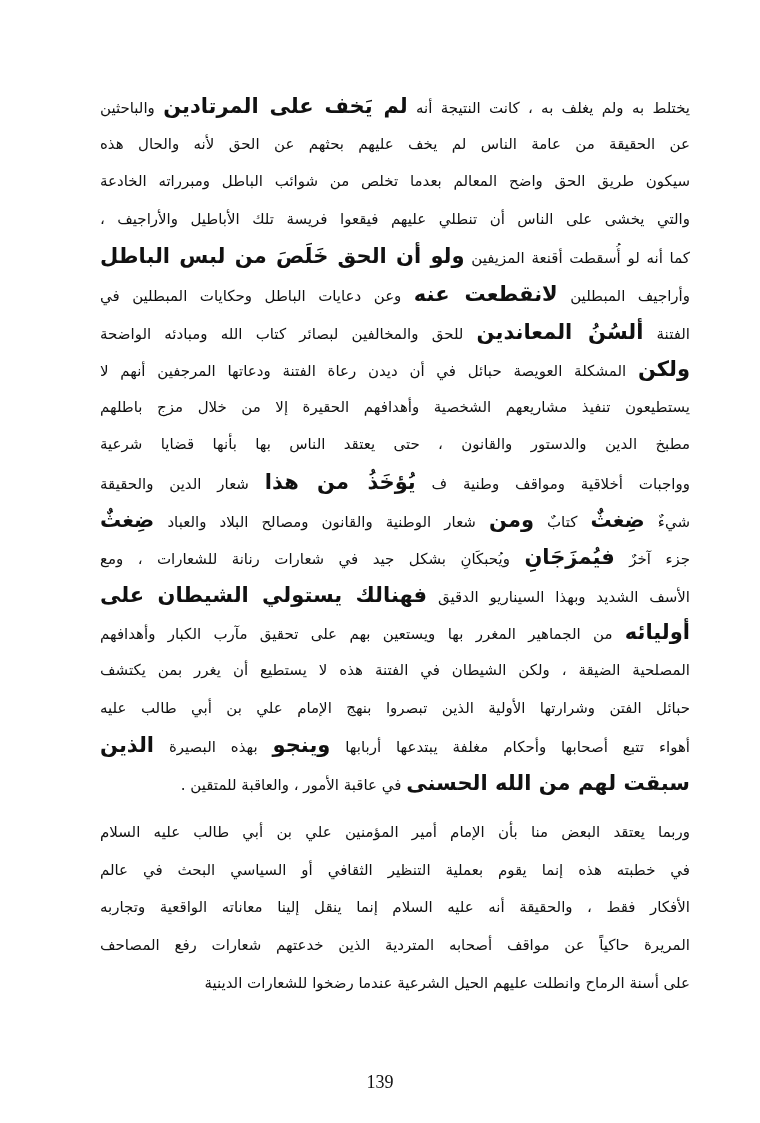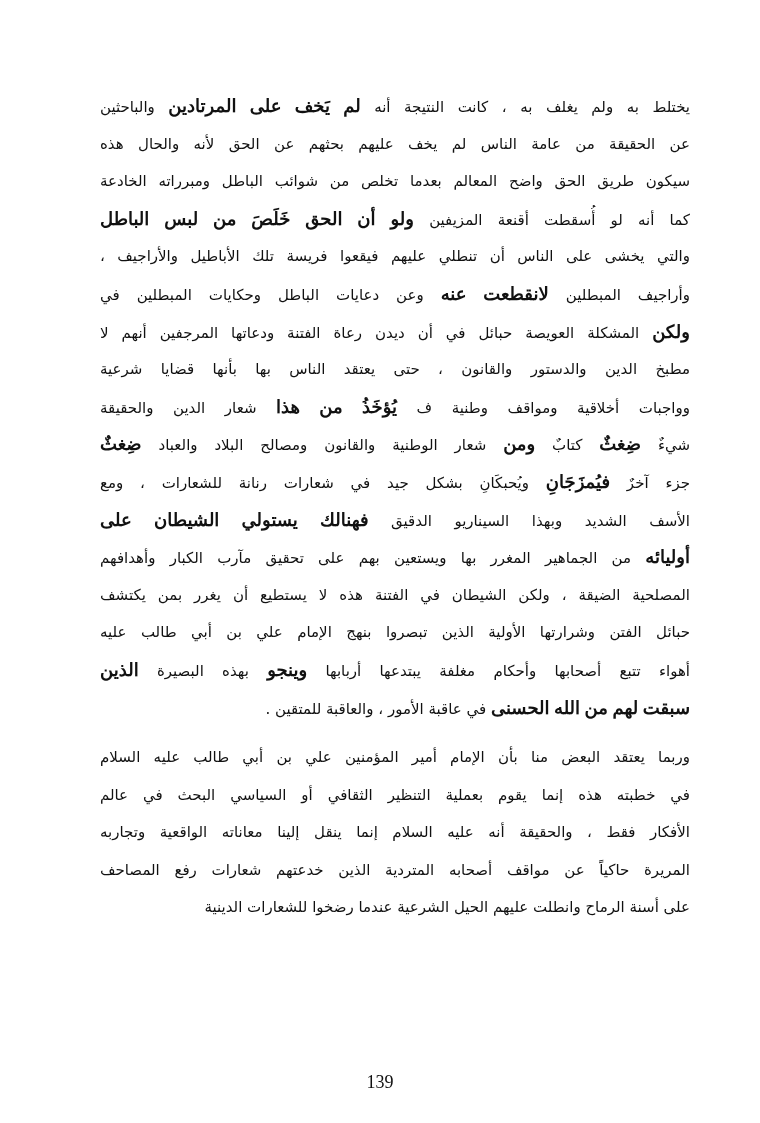--- a/index.html
+++ b/index.html
@@ -3,36 +3,38 @@
 <meta charset="utf-8">
 <style>
   html, body { margin: 0; padding: 0; background: #ffffff; }
   body { width: 760px; height: 1123px; position: relative; overflow: hidden;
          font-family: "DejaVu Sans", sans-serif; color: #111111; }
   .page { position: absolute; left: 100px; top: 88px; width: 590px; direction: rtl; }
   .line { display: block; height: 37.6px; line-height: 37.6px; font-size: 15px;
           white-space: nowrap; text-align: justify; text-align-last: justify; }
   .line.last { text-align-last: right; }
   .line.gap { margin-top: 12px; }
-  .b { font-weight: bold; font-size: 18px; font-family: Liberation Serif, serif; }
+  .b { font-weight: bold; font-size: 21px; }
   .page-number { position: absolute; top: 1072px; left: 0; width: 760px; text-align: center;
                  font-family: "Liberation Serif", serif; font-size: 18px; color: #111; }
 </style>
 </head>
 <body>
 
 <div class="page">
   <div id="para-0">
       <div class="line"><span>يختلط به ولم يغلف به ، كانت النتيجة أنه </span><span class="b">لم يَخف على المرتادين</span><span> والباحثين</span></div>
       <div class="line"><span>عن الحقيقة من عامة الناس لم يخف عليهم بحثهم عن الحق لأنه والحال هذه</span></div>
       <div class="line"><span>سيكون طريق الحق واضح المعالم بعدما تخلص من شوائب الباطل ومبرراته الخادعة</span></div>
+      <div class="line"><span>والتي يخشى على الناس أن تنطلي عليهم فيقعوا فريسة تلك الأباطيل والأراجيف ،</span></div>
       <div class="line"><span>كما أنه لو أُسقطت أقنعة المزيفين </span><span class="b">ولو أن الحق خَلَصَ من لبس الباطل</span></div>
-      <div class="line"><span>والتي يخشى على الناس أن تنطلي عليهم فيقعوا فريسة تلك الأباطيل والأراجيف ،</span></div>
       <div class="line"><span>وأراجيف المبطلين </span><span class="b">لانقطعت عنه</span><span> وعن دعايات الباطل وحكايات المبطلين في</span></div>
+      <div class="line"><span>الفتنة </span><span class="b">ألسُنُ المعاندين</span><span>  للحق والمخالفين لبصائر كتاب الله ومبادئه الواضحة</span></div>
       <div class="line"><span class="b">ولكن</span><span>  المشكلة العويصة حبائل في أن ديدن رعاة الفتنة ودعاتها المرجفين أنهم لا</span></div>
+      <div class="line"><span>يستطيعون تنفيذ مشاريعهم الشخصية وأهدافهم الحقيرة إلا من خلال مزج باطلهم</span></div>
       <div class="line"><span>مطبخ الدين والدستور والقانون ، حتى يعتقد الناس بها بأنها قضايا شرعية</span></div>
       <div class="line"><span>وواجبات أخلاقية ومواقف وطنية  ف </span><span class="b">يُؤخَذُ من هذا</span><span> شعار الدين والحقيقة</span></div>
       <div class="line"><span>شيءٌ </span><span class="b">ضِغثٌ</span><span> كتابٌ </span><span class="b">ومن</span><span>  شعار الوطنية والقانون ومصالح البلاد والعباد  </span><span class="b">ضِغثٌ</span></div>
       <div class="line"><span>جزء آخرٌ </span><span class="b">فيُمزَجَانِ</span><span>  ويُحبكَانِ بشكل جيد في شعارات رنانة للشعارات  ، ومع</span></div>
       <div class="line"><span>الأسف الشديد وبهذا السيناريو الدقيق </span><span class="b">فهنالك يستولي الشيطان على</span></div>
       <div class="line"><span class="b">أوليائه</span><span> من الجماهير المغرر بها ويستعين بهم على تحقيق مآرب الكبار وأهدافهم</span></div>
       <div class="line"><span>المصلحية الضيقة ، ولكن الشيطان في الفتنة هذه لا يستطيع أن يغرر بمن يكتشف</span></div>
       <div class="line"><span>حبائل الفتن وشرارتها الأولية الذين تبصروا بنهج الإمام علي بن أبي طالب عليه</span></div>
       <div class="line"><span>أهواء تتبع أصحابها وأحكام مغلفة يبتدعها أربابها </span><span class="b">وينجو</span><span> بهذه البصيرة </span><span class="b">الذين</span></div>
       <div class="line last"><span class="b">سبقت لهم من الله الحسنى</span><span> في عاقبة الأمور  ،  والعاقبة للمتقين  .</span></div>

